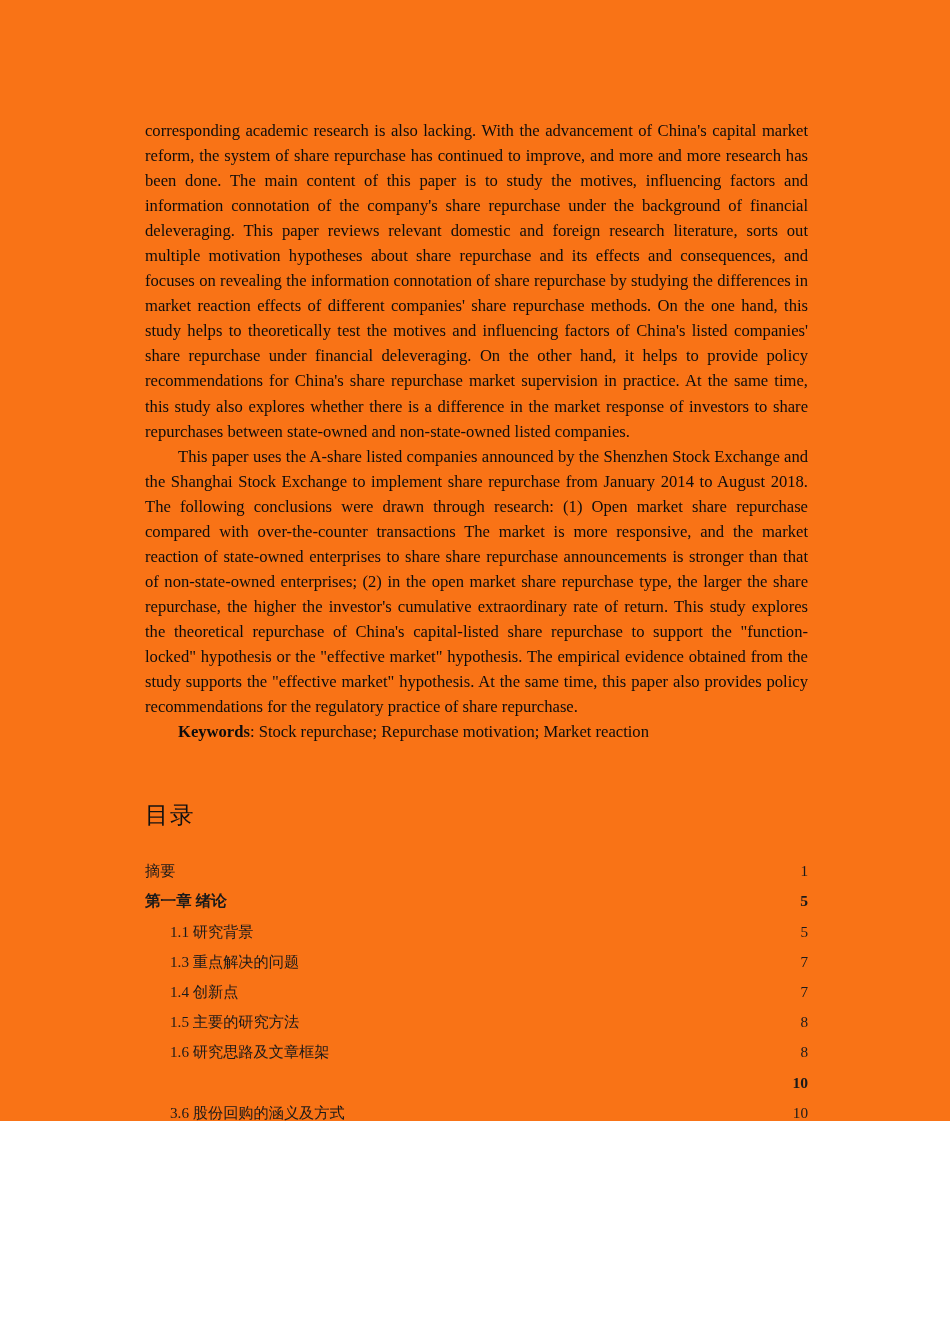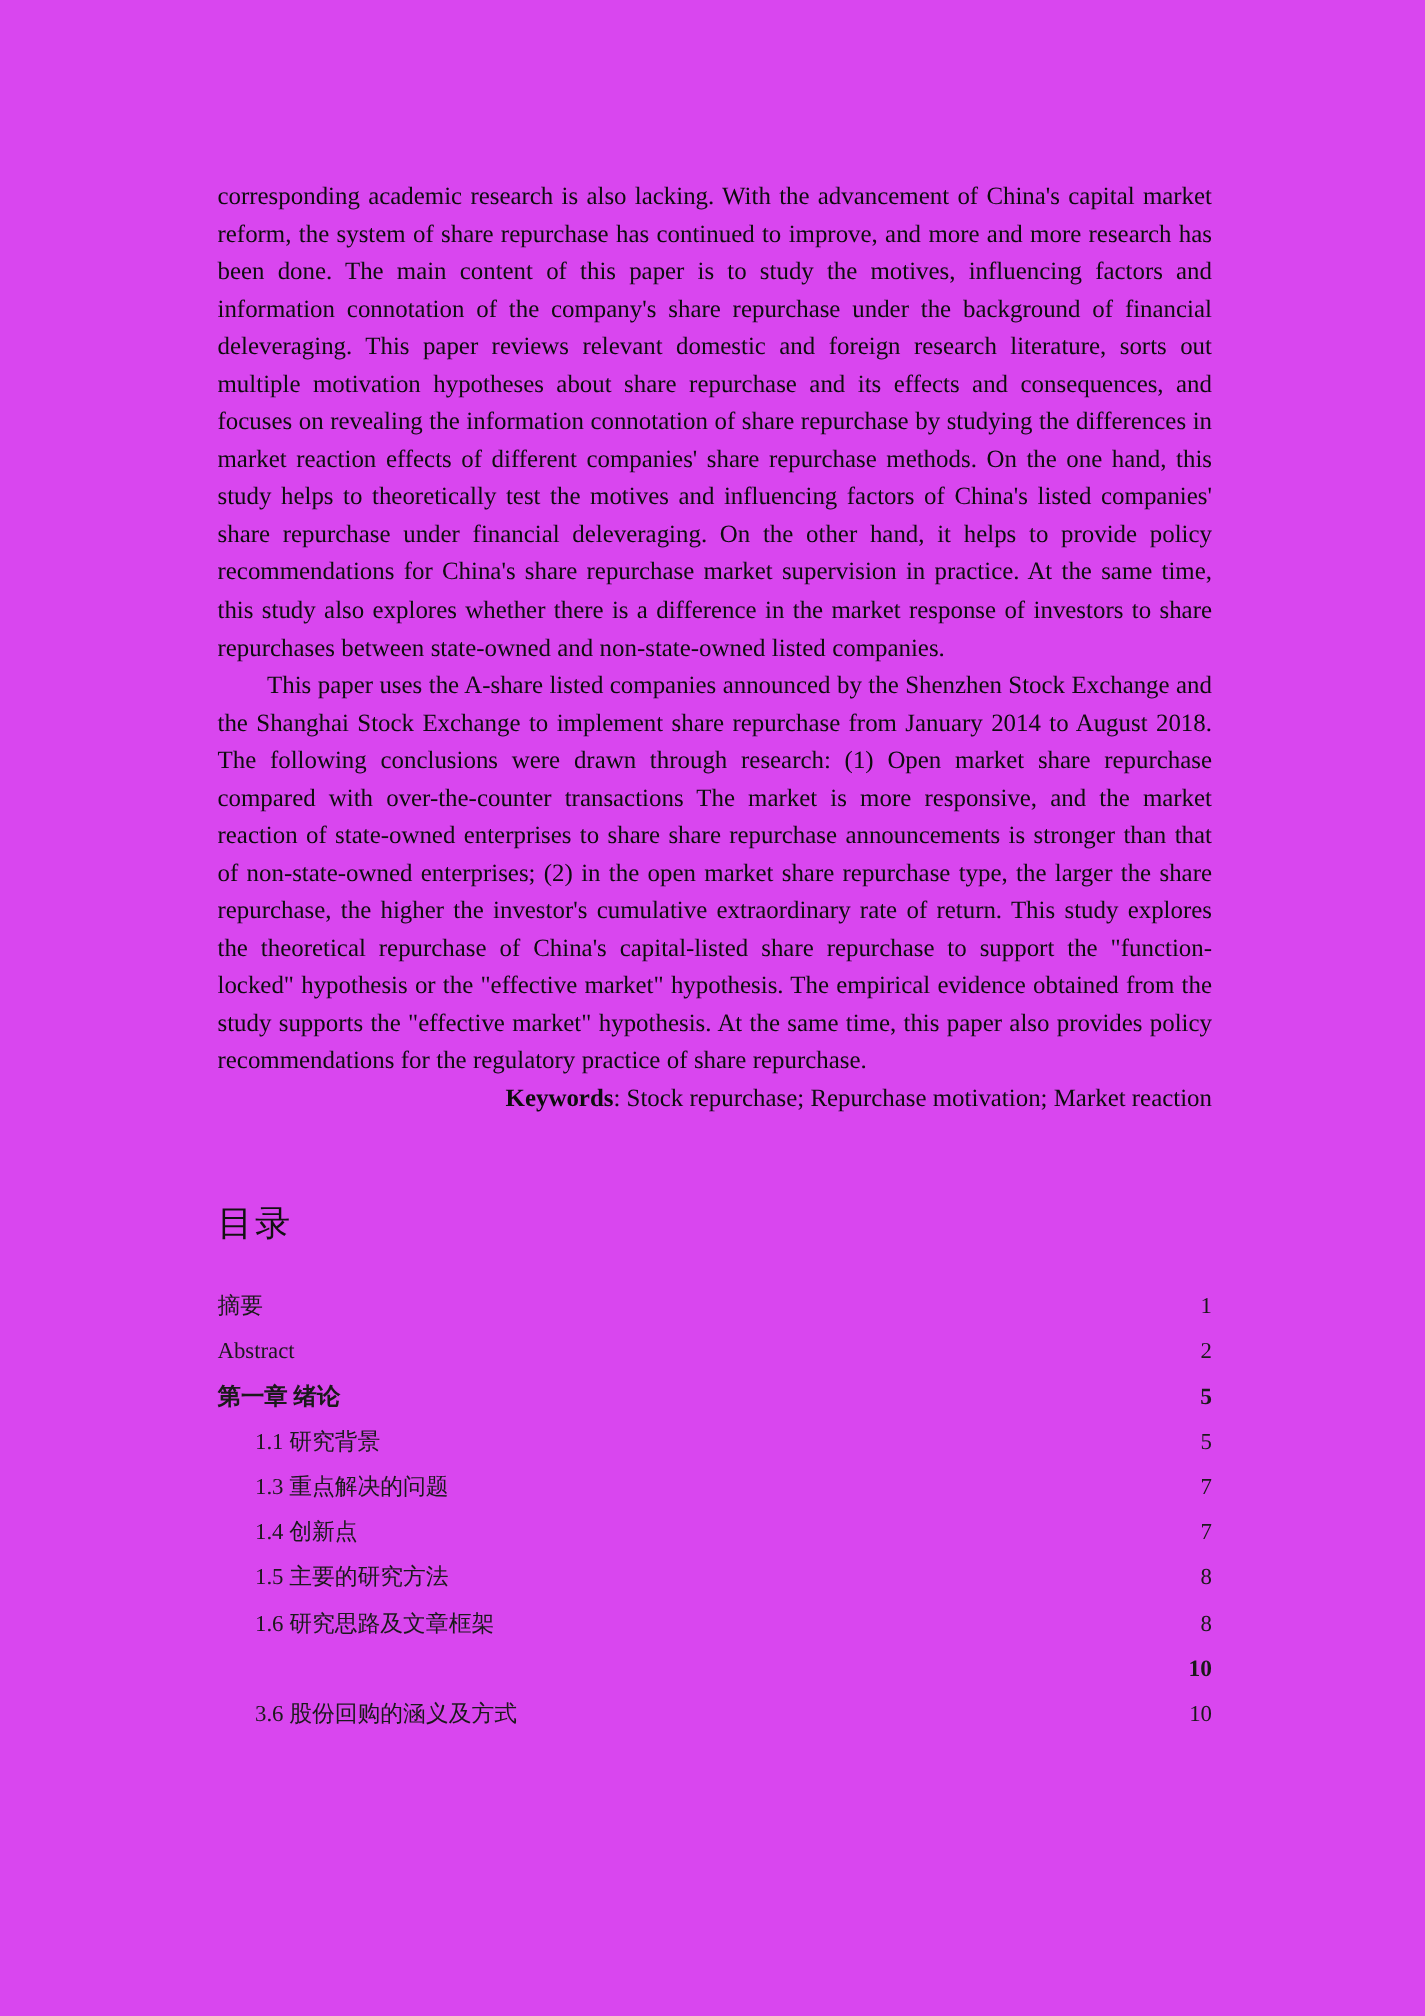--- a/index.html
+++ b/index.html
@@ -14,22 +14,22 @@
     overflow: hidden;
     font-family: "Liberation Serif", "DejaVu Serif", serif;
     color: #000000;
     -webkit-font-smoothing: antialiased;
   }
 
   .page {
     position: absolute;
     left: 0; top: 0;
     width: 950px;
-    height: 1344px;
-    background: #d946ef;
+    height: 1121px;
+    background: #f97316;
     text-decoration: underline;
   }
 
   .content {
     position: absolute;
     left: 145px;
     top: 118px;
     width: 663px;
   }
 
@@ -48,21 +48,20 @@
     text-indent: 33px;
   }
 
   .keywords-line {
     font-family: "Liberation Serif", "DejaVu Serif", serif;
     font-size: 16.6px;
     line-height: 25.05px;
     margin: 0;
     text-indent: 33px;
     color: #0d0d0d;
-    text-align: right;
   }
   .keywords-label {
     font-weight: bold;
   }
 
   
   .toc-wrap {
     margin-top: 56px;
   }
   .toc-title {
@@ -138,25 +137,20 @@
 
     <div class="toc-wrap">
       <div class="toc-title">目录</div>
 
       <div class="toc-list" id="toc-list">
           <div class="toc-row level-0">
             <span class="toc-label">摘要</span>
             <span class="toc-dots"></span>
             <span class="toc-page">1</span>
           </div>
-          <div class="toc-row level-0">
-            <span class="toc-label">Abstract</span>
-            <span class="toc-dots"></span>
-            <span class="toc-page">2</span>
-          </div>
           <div class="toc-row level-0 chapter">
             <span class="toc-label">第一章 绪论</span>
             <span class="toc-dots"></span>
             <span class="toc-page">5</span>
           </div>
           <div class="toc-row level-1">
             <span class="toc-label">1.1 研究背景</span>
             <span class="toc-dots"></span>
             <span class="toc-page">5</span>
           </div>

